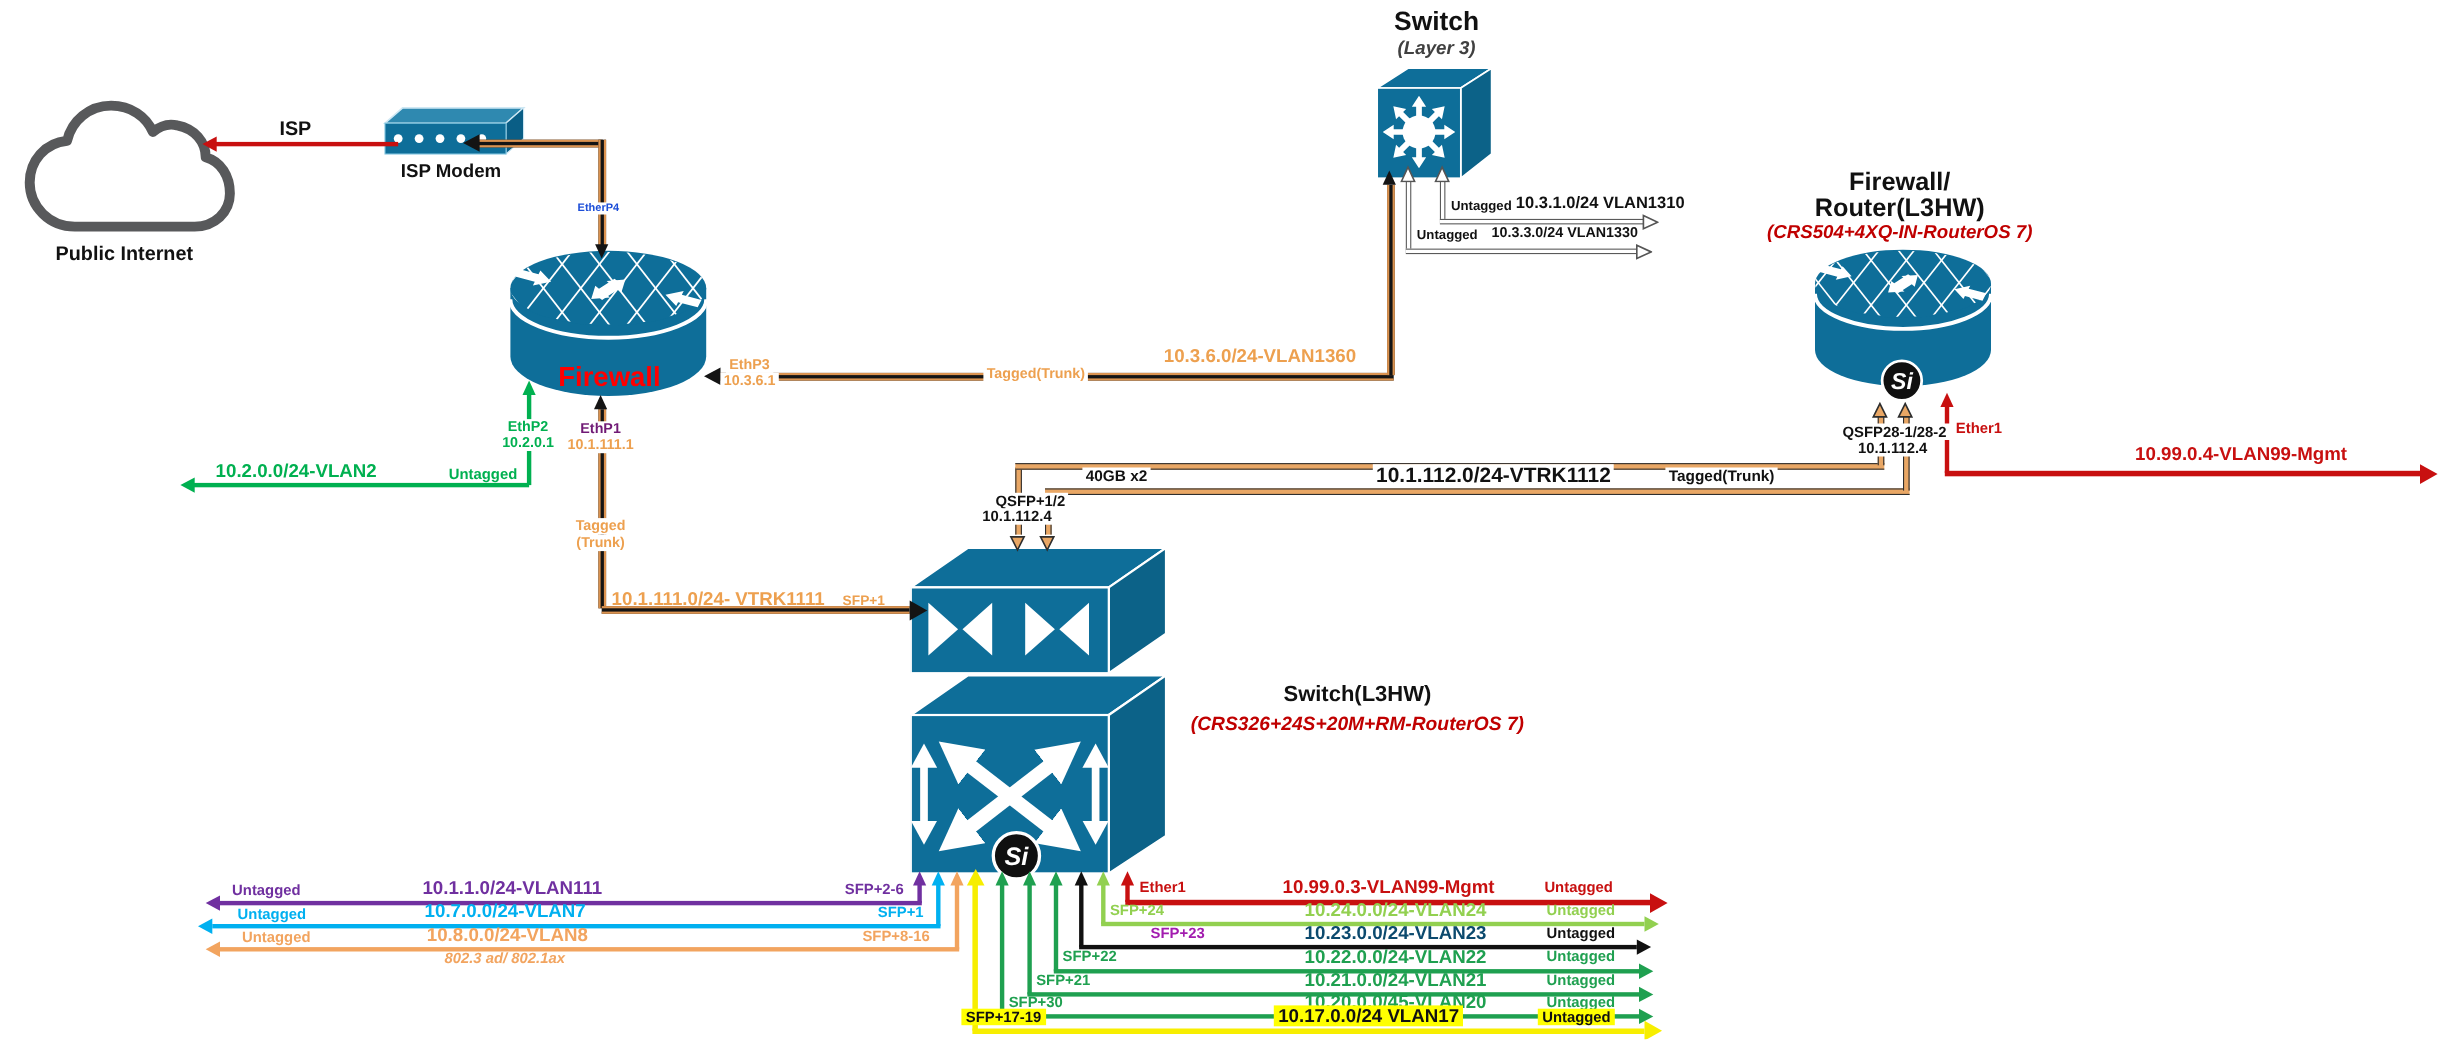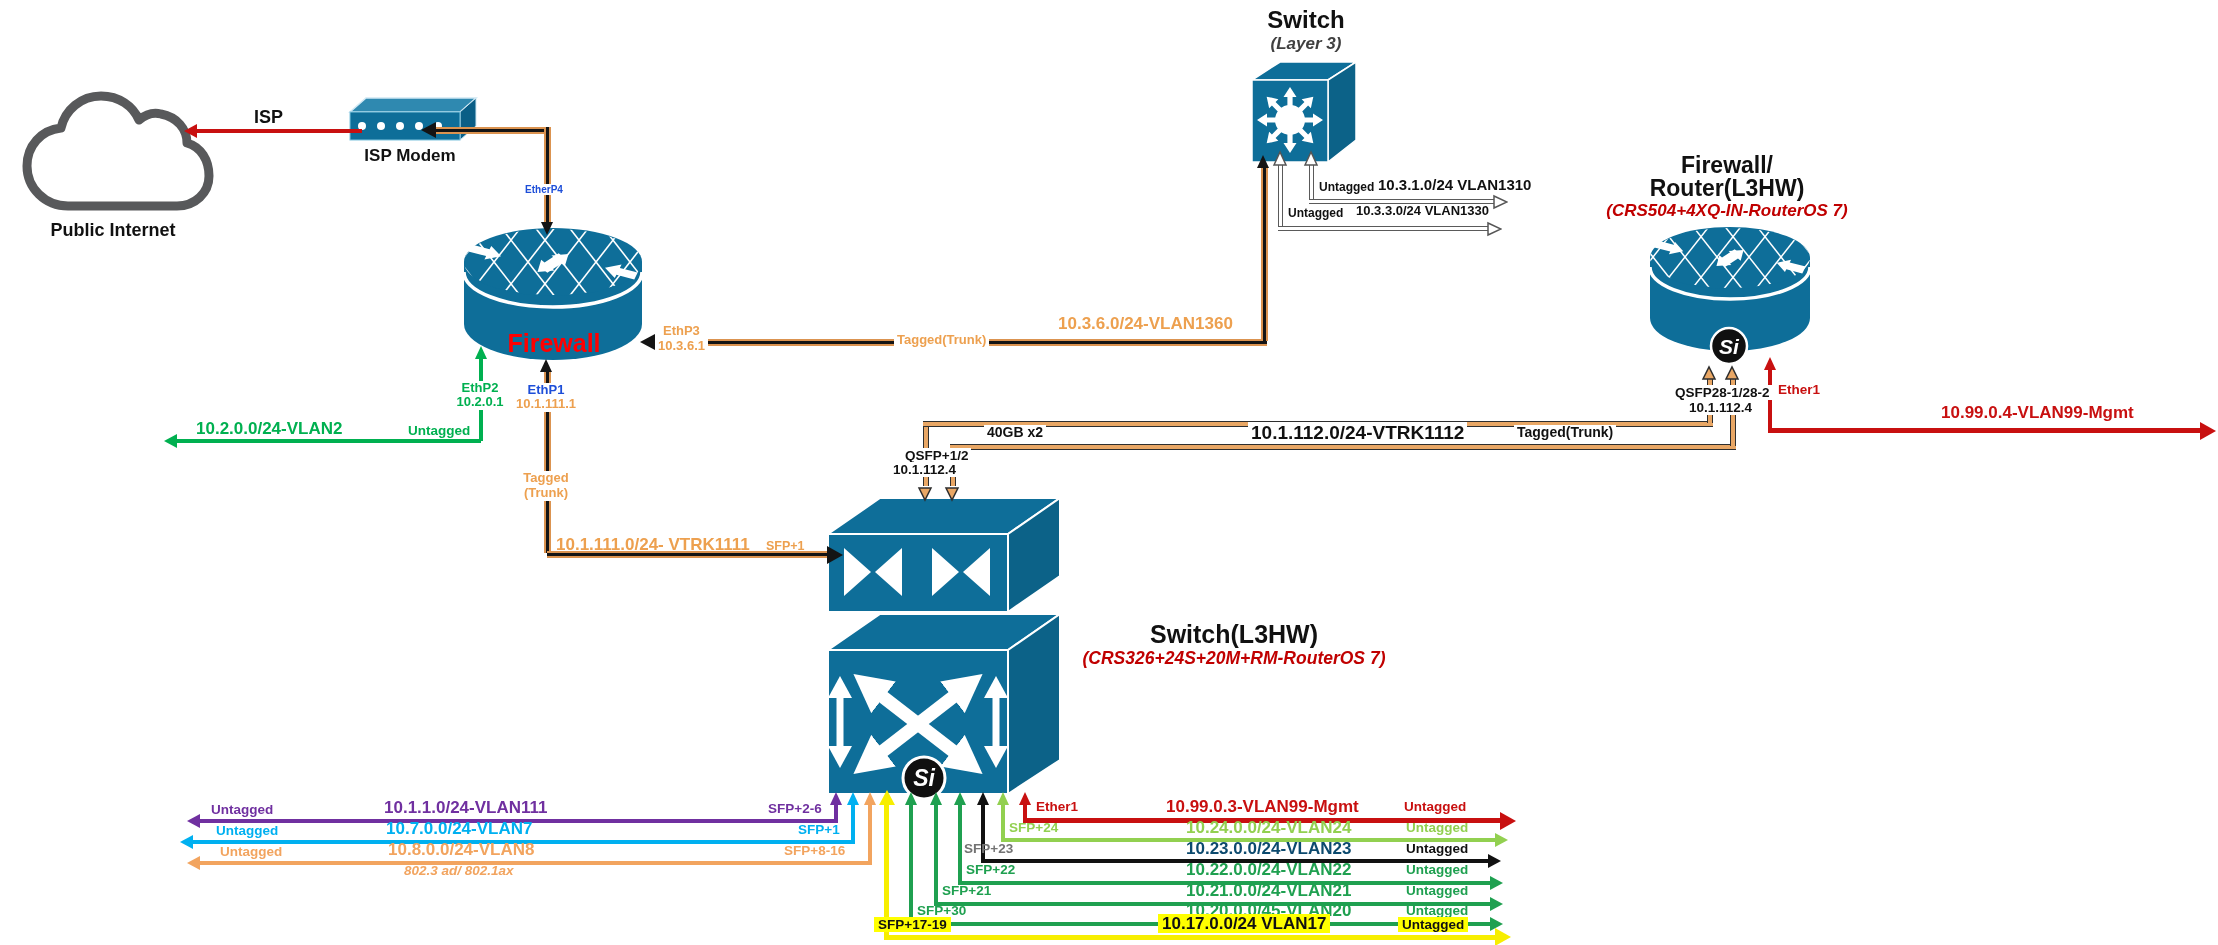--- a/index.html
+++ b/index.html
@@ -273,21 +273,21 @@
 
   <div class="lb ctr" style="left:18px;top:220px;width:190px;font-size:18px">Public Internet</div>
   <div class="lb" style="left:254px;top:107px;font-size:18px">ISP</div>
   <div class="lb ctr" style="left:344px;top:146px;width:132px;font-size:17px">ISP Modem</div>
   <div class="lb ctr" style="left:466px;top:329px;width:176px;font-size:25px;color:#FF0000">Firewall</div>
   <div class="lb ctr bg" style="left:508px;top:184px;width:66px;font-size:10px;color:#1d4ed8">EtherP4</div>
   <div class="lb bg" style="left:660px;top:324px;font-size:13px;color:#EDA04F">EthP3</div>
   <div class="lb bg" style="left:655px;top:339px;font-size:13px;color:#EDA04F">10.3.6.1</div>
   <div class="lb ctr bg" style="left:446px;top:381px;width:62px;font-size:13px;color:#00B050">EthP2</div>
   <div class="lb ctr bg" style="left:442px;top:395px;width:70px;font-size:13px;color:#00B050">10.2.0.1</div>
-  <div class="lb ctr bg" style="left:512px;top:383px;width:62px;font-size:13px;color:#1d4ed8">EthP1</div>
+  <div class="lb ctr bg" style="left:512px;top:383px;width:62px;font-size:13px;color:#701a75">EthP1</div>
   <div class="lb ctr bg" style="left:508px;top:397px;width:70px;font-size:13px;color:#EDA04F">10.1.111.1</div>
   <div class="lb ctr bg" style="left:512px;top:471px;width:62px;font-size:13px;color:#EDA04F">Tagged</div>
   <div class="lb ctr bg" style="left:512px;top:486px;width:62px;font-size:13px;color:#EDA04F">(Trunk)</div>
   <div class="lb" style="left:196px;top:419px;font-size:17px;color:#00B050">10.2.0.0/24-VLAN2</div>
   <div class="lb" style="left:408px;top:423px;color:#00B050">Untagged</div>
   <div class="lb" style="left:556px;top:535px;font-size:17px;color:#EDA04F">10.1.111.0/24- VTRK1111</div>
   <div class="lb" style="left:766px;top:539px;font-size:12.5px;color:#EDA04F">SFP+1</div>
 
   <div class="lb ctr" style="left:1222px;top:7px;width:168px;font-size:24px">Switch</div>
   <div class="lb ctr it" style="left:1222px;top:34px;width:168px;font-size:17px;color:#404040">(Layer 3)</div>
@@ -305,21 +305,21 @@
   <div class="lb bg" style="left:1686px;top:400px">10.1.112.4</div>
   <div class="lb" style="left:1778px;top:382px;color:#C81010">Ether1</div>
   <div class="lb" style="left:1941px;top:403px;font-size:17px;color:#C81010">10.99.0.4-VLAN99-Mgmt</div>
 
   <div class="lb bg" style="left:984px;top:425px;font-size:14px">40GB x2</div>
   <div class="lb bg" style="left:1248px;top:422px;font-size:19px">10.1.112.0/24-VTRK1112</div>
   <div class="lb bg" style="left:1514px;top:425px;font-size:14px">Tagged(Trunk)</div>
   <div class="lb bg" style="left:902px;top:448px">QSFP+1/2</div>
   <div class="lb bg" style="left:890px;top:462px">10.1.112.4</div>
 
-  <div class="lb ctr" style="left:1096px;top:620px;width:276px;font-size:25px">Switch(L3HW)</div>
+  <div class="lb ctr" style="left:1096px;top:620px;width:276px;font-size:20px">Switch(L3HW)</div>
   <div class="lb ctr it" style="left:1030px;top:649px;width:408px;font-size:17.5px;color:#C00000">(CRS326+24S+20M+RM-RouterOS 7)</div>
 
   <div class="lb" style="left:211px;top:802px;color:#7030A0">Untagged</div>
   <div class="lb" style="left:384px;top:798px;font-size:17px;color:#7030A0">10.1.1.0/24-VLAN111</div>
   <div class="lb" style="left:768px;top:801px;color:#7030A0">SFP+2-6</div>
   <div class="lb" style="left:216px;top:823px;color:#00B0F0">Untagged</div>
   <div class="lb" style="left:386px;top:819px;font-size:17px;color:#00B0F0">10.7.0.0/24-VLAN7</div>
   <div class="lb" style="left:798px;top:822px;color:#00B0F0">SFP+1</div>
   <div class="lb" style="left:220px;top:844px;color:#F2A45F">Untagged</div>
   <div class="lb" style="left:388px;top:840px;font-size:17px;color:#F2A45F">10.8.0.0/24-VLAN8</div>
@@ -327,21 +327,21 @@
   <div class="lb it" style="left:404px;top:863px;color:#F2A45F">802.3 ad/ 802.1ax</div>
 
   <div class="lb" style="left:1036px;top:799px;color:#C81010">Ether1</div>
   <div class="lb" style="left:1166px;top:797px;font-size:17px;color:#C81010">10.99.0.3-VLAN99-Mgmt</div>
   <div class="lb" style="left:1404px;top:799px;color:#C81010">Untagged</div>
 
   <div class="lb" style="left:1009px;top:820px;color:#92D050">SFP+24</div>
   <div class="lb" style="left:1186px;top:818px;font-size:17px;color:#92D050">10.24.0.0/24-VLAN24</div>
   <div class="lb" style="left:1406px;top:820px;color:#92D050">Untagged</div>
 
-  <div class="lb" style="left:964px;top:841px;color:#737373">SFP+23</div>
+  <div class="lb" style="left:1046px;top:841px;color:#a21caf">SFP+23</div>
   <div class="lb" style="left:1186px;top:839px;font-size:17px;color:#0c4a6e">10.23.0.0/24-VLAN23</div>
   <div class="lb" style="left:1406px;top:841px;color:#111">Untagged</div>
 
   <div class="lb" style="left:966px;top:862px;color:#1FA050">SFP+22</div>
   <div class="lb" style="left:1186px;top:860px;font-size:17px;color:#1FA050">10.22.0.0/24-VLAN22</div>
   <div class="lb" style="left:1406px;top:862px;color:#1FA050">Untagged</div>
 
   <div class="lb" style="left:942px;top:883px;color:#1FA050">SFP+21</div>
   <div class="lb" style="left:1186px;top:881px;font-size:17px;color:#1FA050">10.21.0.0/24-VLAN21</div>
   <div class="lb" style="left:1406px;top:883px;color:#1FA050">Untagged</div>

